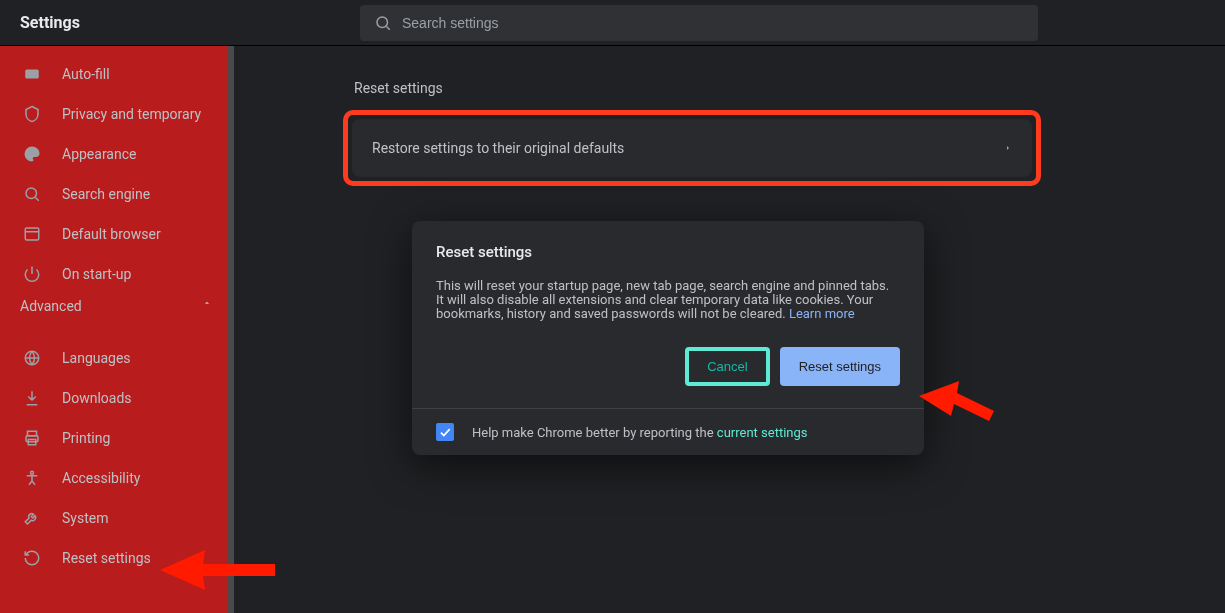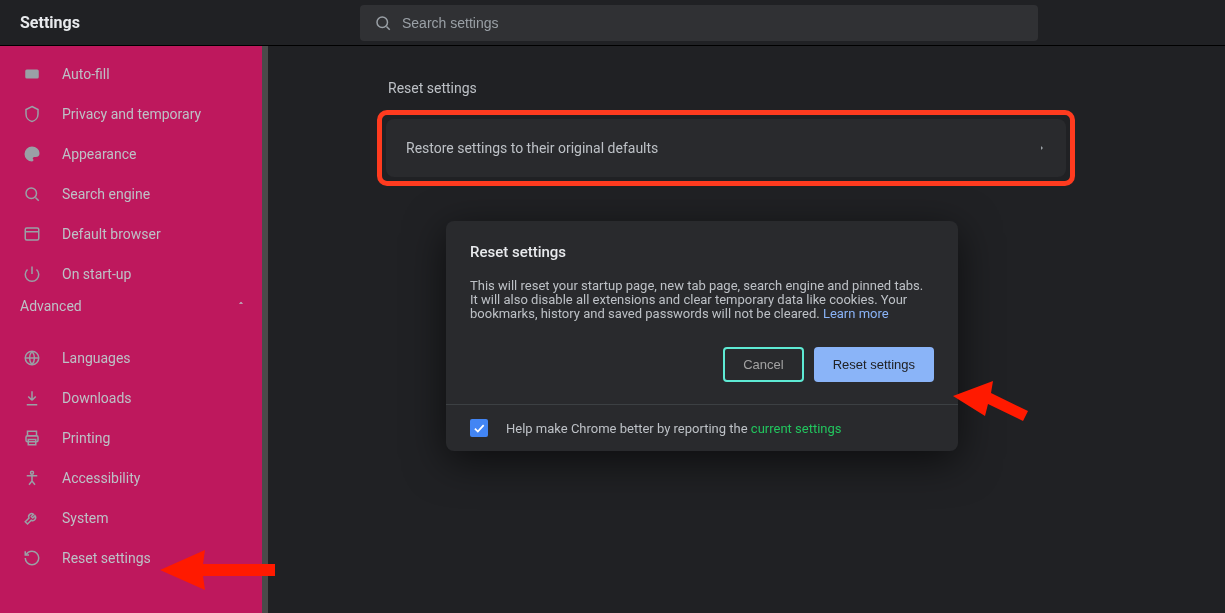--- a/index.html
+++ b/index.html
@@ -46,24 +46,24 @@
     color: #e8eaed;
     font-size: 14px;
     outline: none;
   }
   .search-input::placeholder { color: #9aa0a6; }
   .layout {
     display: flex;
     height: calc(613px - 46px);
   }
   .sidebar {
-    width: 268px;
+    width: 234px;
     padding-top: 8px;
     position: relative;
-    background: #be185d;
+    background: #b91c1c;
   }
   .scrollbar-stub {
     position: absolute;
     right: 0;
     top: 0;
     width: 6px;
     height: 100%;
     background: #4a4a4a;
   }
   .side-item {
@@ -166,22 +166,22 @@
   }
   .btn {
     padding: 8px 18px;
     font-size: 13px;
     border-radius: 4px;
     cursor: pointer;
     border: 1px solid transparent;
   }
   .btn-ghost {
     background: transparent;
-    border: 2px solid #5eead4;
-    color: #a3a3a3;
+    border: 4px solid #5eead4;
+    color: #14b8a6;
   }
   .btn-primary {
     background: #8ab4f8;
     color: #202124;
     font-weight: 500;
   }
   .dialog-footer {
     border-top: 1px solid #3c4043;
     padding: 14px 24px;
     display: flex;
@@ -197,21 +197,21 @@
     align-items: center;
     justify-content: center;
     cursor: pointer;
     color: #fff;
   }
   .footer-text {
     font-size: 13px;
     color: #bdc1c6;
   }
   .footer-text a {
-    color: #22c55e;
+    color: #5eead4;
     text-decoration: none;
     cursor: pointer;
   }
   .arrow-annotation {
     position: absolute;
     pointer-events: none;
   }
   svg { display: block; }
 </style>
 </head>

